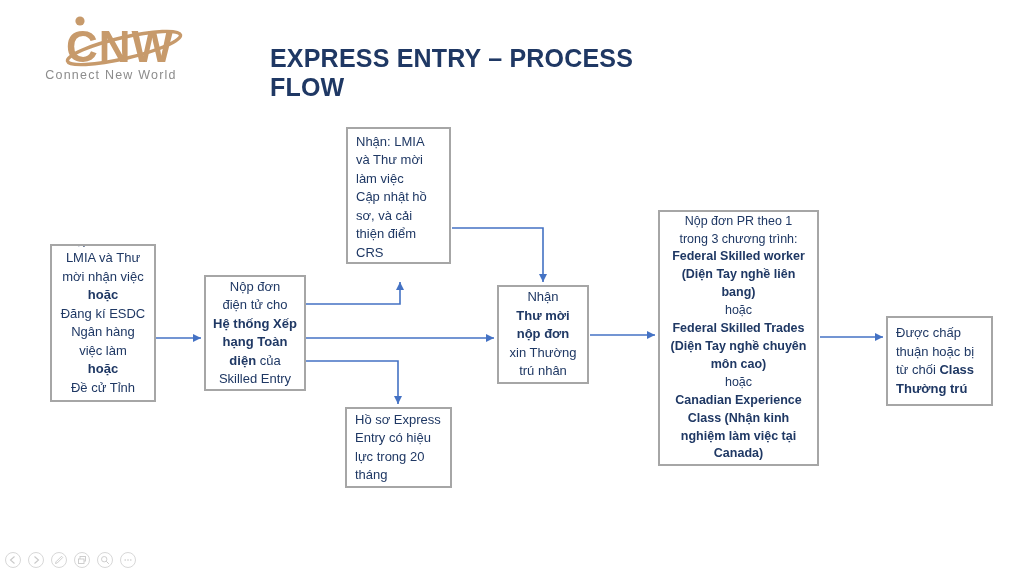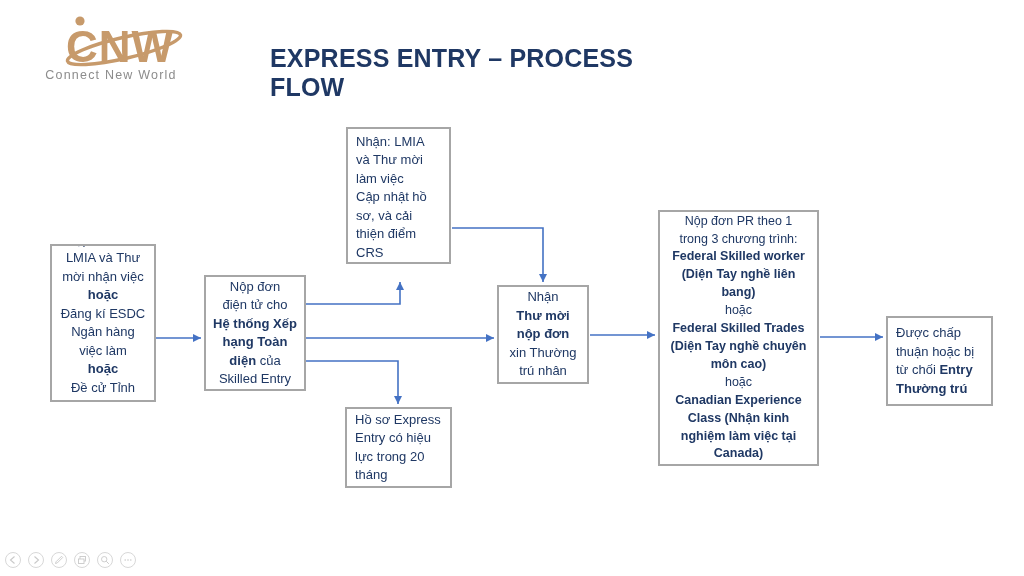--- a/index.html
+++ b/index.html
@@ -122,21 +122,21 @@
 môn cao)</span><span>
 hoặc
 </span><span class="b">Canadian Experience
 Class (Nhận kinh
 nghiệm làm việc tại
 Canada)</span></span>
   </div>
   <div class="box box--left box-decision">
     <span><span>Được chấp
 thuận hoặc bị
-từ chối </span><span class="b">Entry
+từ chối </span><span class="b">Class
 Thường trú</span></span>
   </div>
 
   <div class="toolbar">
     <button class="tb">
       <svg width="10" height="10" viewBox="0 0 10 10">
         <path d="M6.5 1.5 L2.5 5 L6.5 8.5" fill="none" stroke="#c9c9c9" stroke-width="1.1"></path>
       </svg>
     </button>
     <button class="tb">

